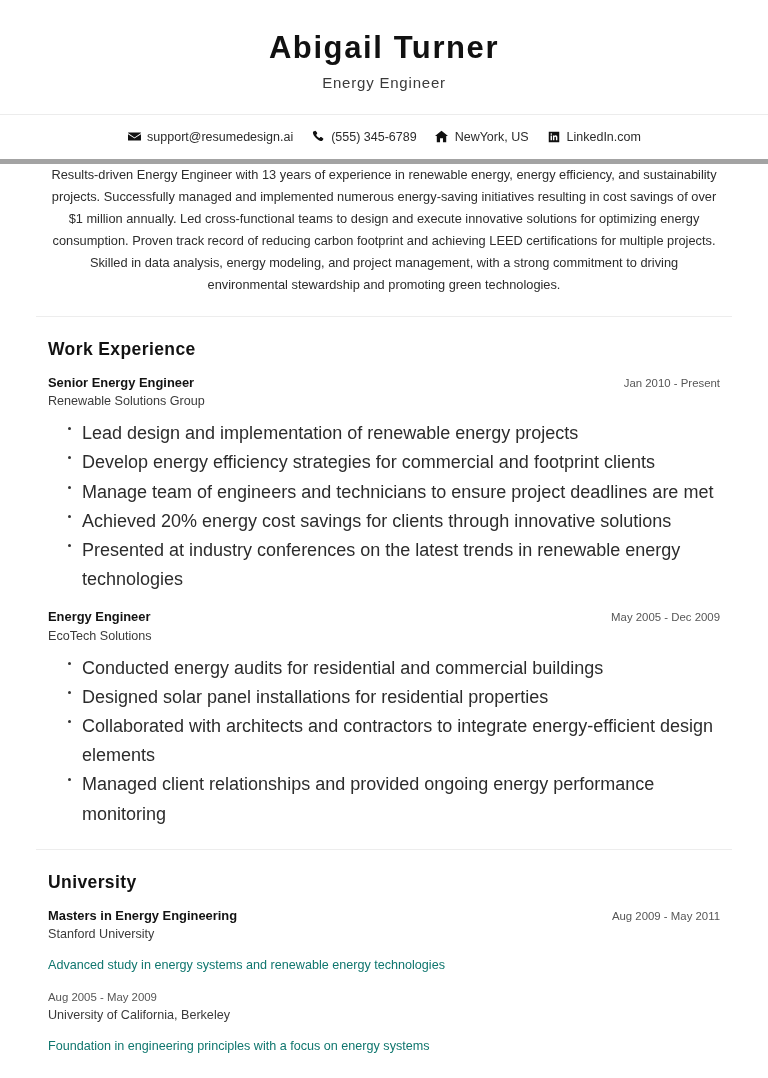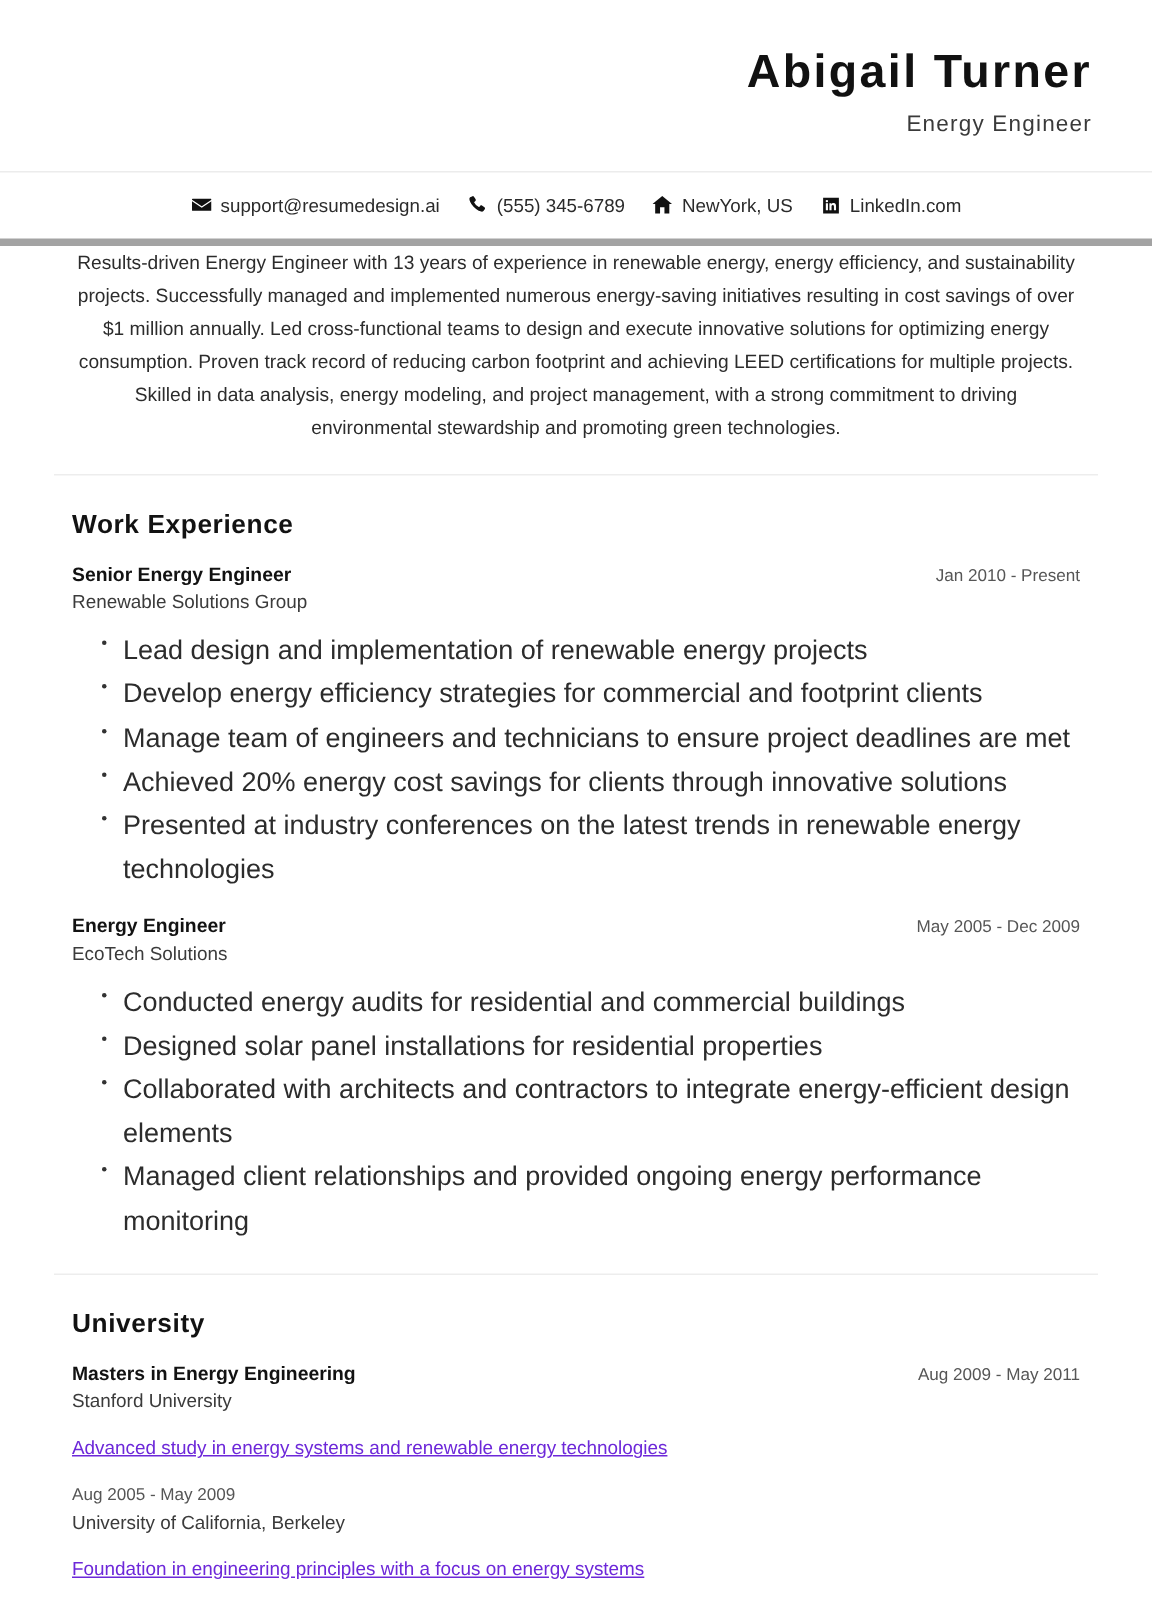--- a/index.html
+++ b/index.html
@@ -10,21 +10,21 @@
   body {
     width: 768px;
     min-height: 1078px;
     font-family: "Liberation Sans", sans-serif;
     color: #1a1a1a;
     -webkit-font-smoothing: antialiased;
   }
 
   
   .header {
-    text-align: right;
+    text-align: center;
     padding: 30px 40px 22px 40px;
   }
   .name {
     font-size: 31px;
     font-weight: bold;
     letter-spacing: 1.6px;
     color: #111111;
     line-height: 1.15;
     margin: 0;
   }
@@ -137,24 +137,23 @@
     position: absolute;
     left: 0;
     top: 8px;
     width: 3px; height: 3px;
     border-radius: 50%;
     background: #333333;
   }
   .entry-desc {
     font-size: 12.6px;
     line-height: 1.6;
-    color: #6d28d9;
+    color: #0f766e;
     padding: 9px 0 0 0;
     margin: 0;
-    text-decoration: underline;
   }
   .work-entry { padding-bottom: 14px; }
   .work-entry:last-child { padding-bottom: 20px; }
   .edu-entry { padding-bottom: 14px; }
   .edu-entry:last-child { padding-bottom: 22px; }
 
   
   .skills-grid {
     display: grid;
     grid-template-columns: 1fr 1fr;

